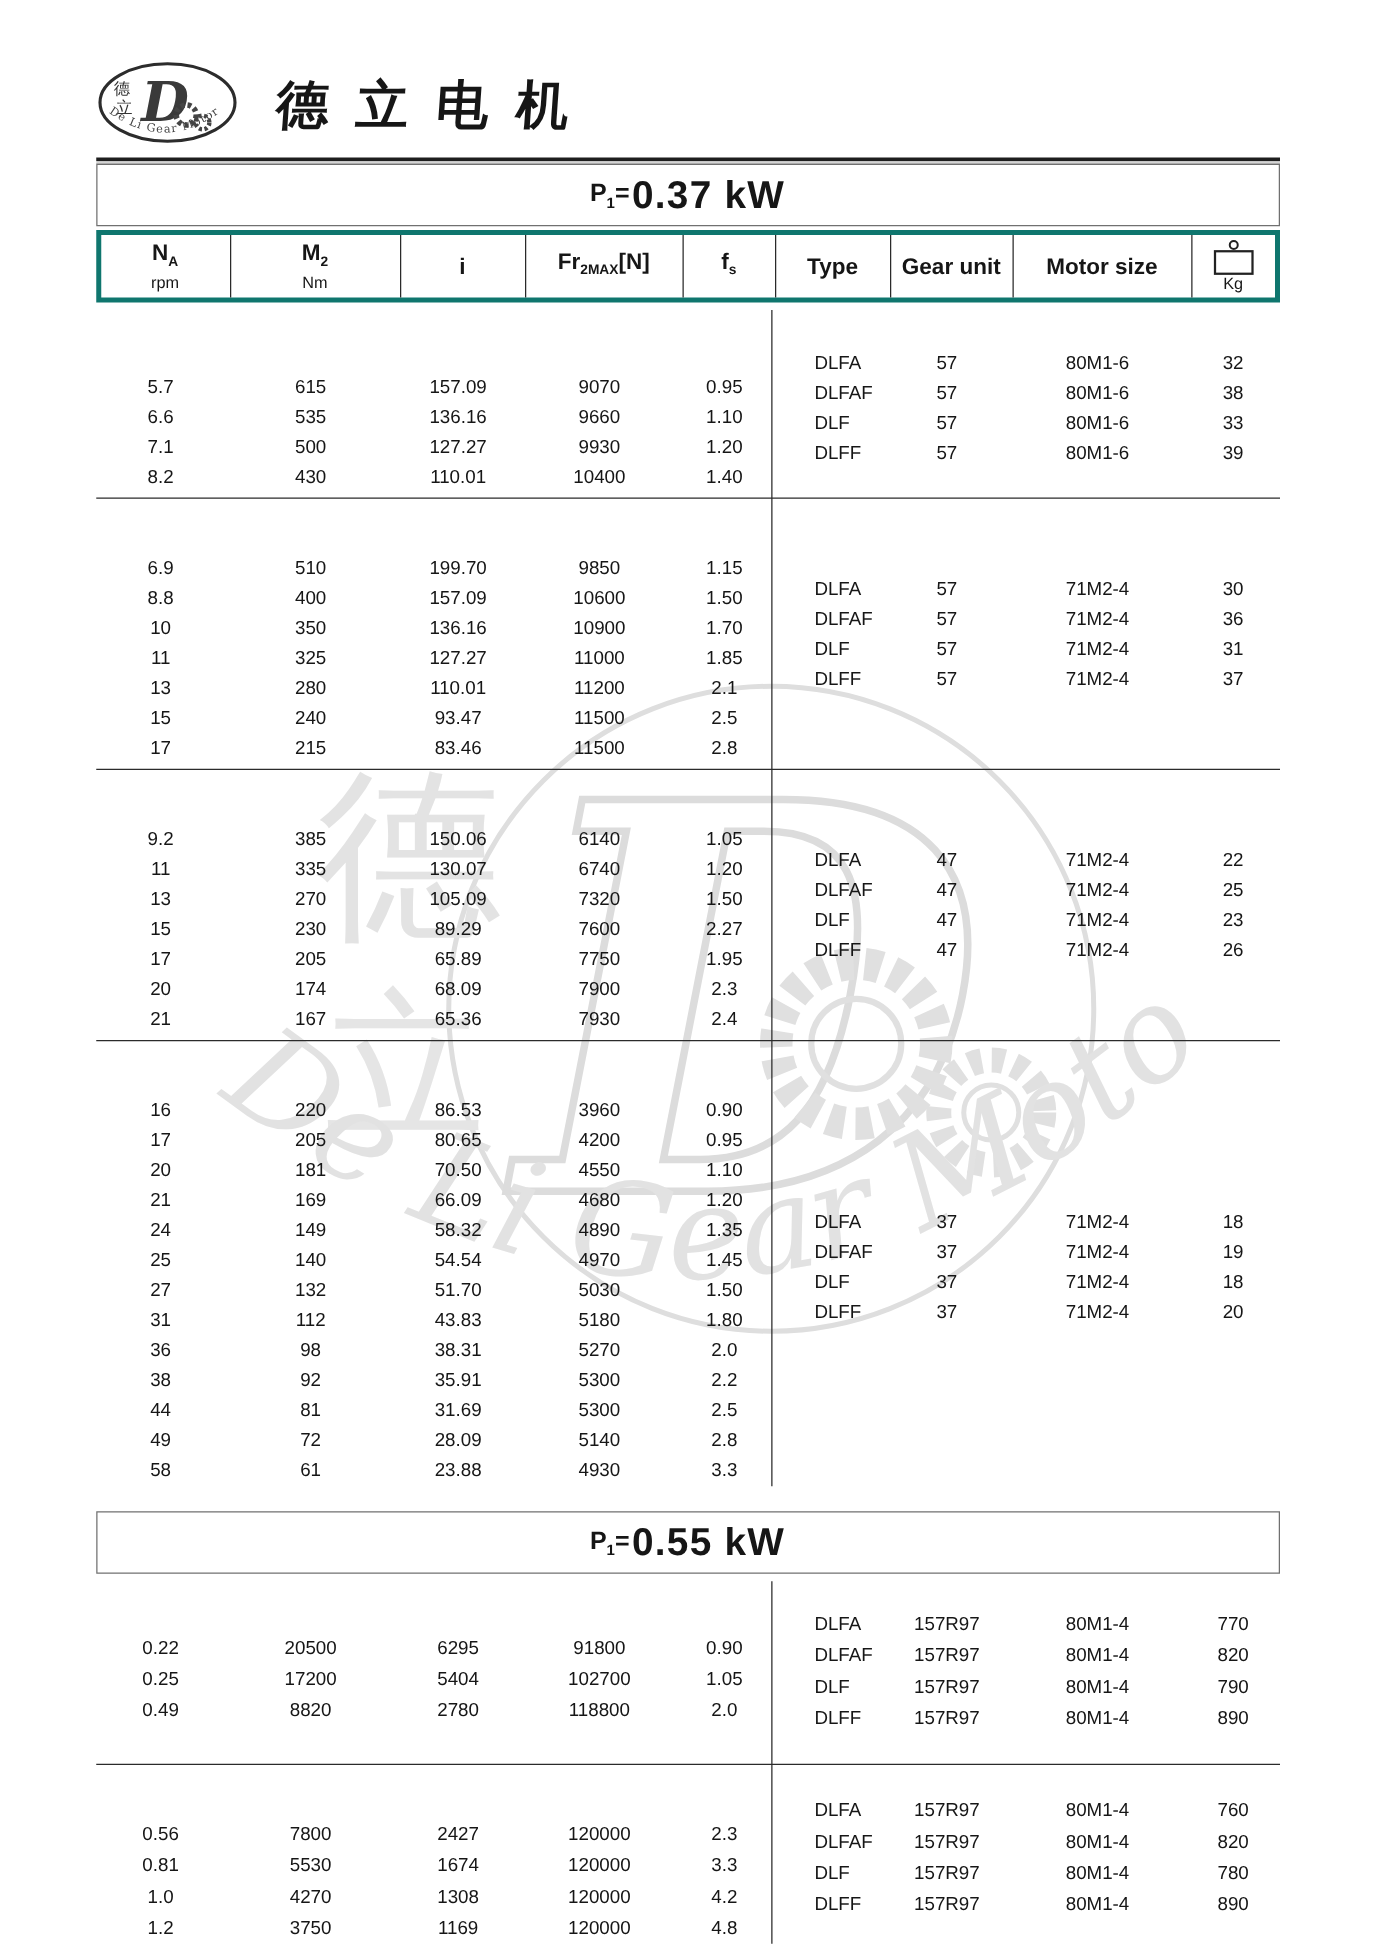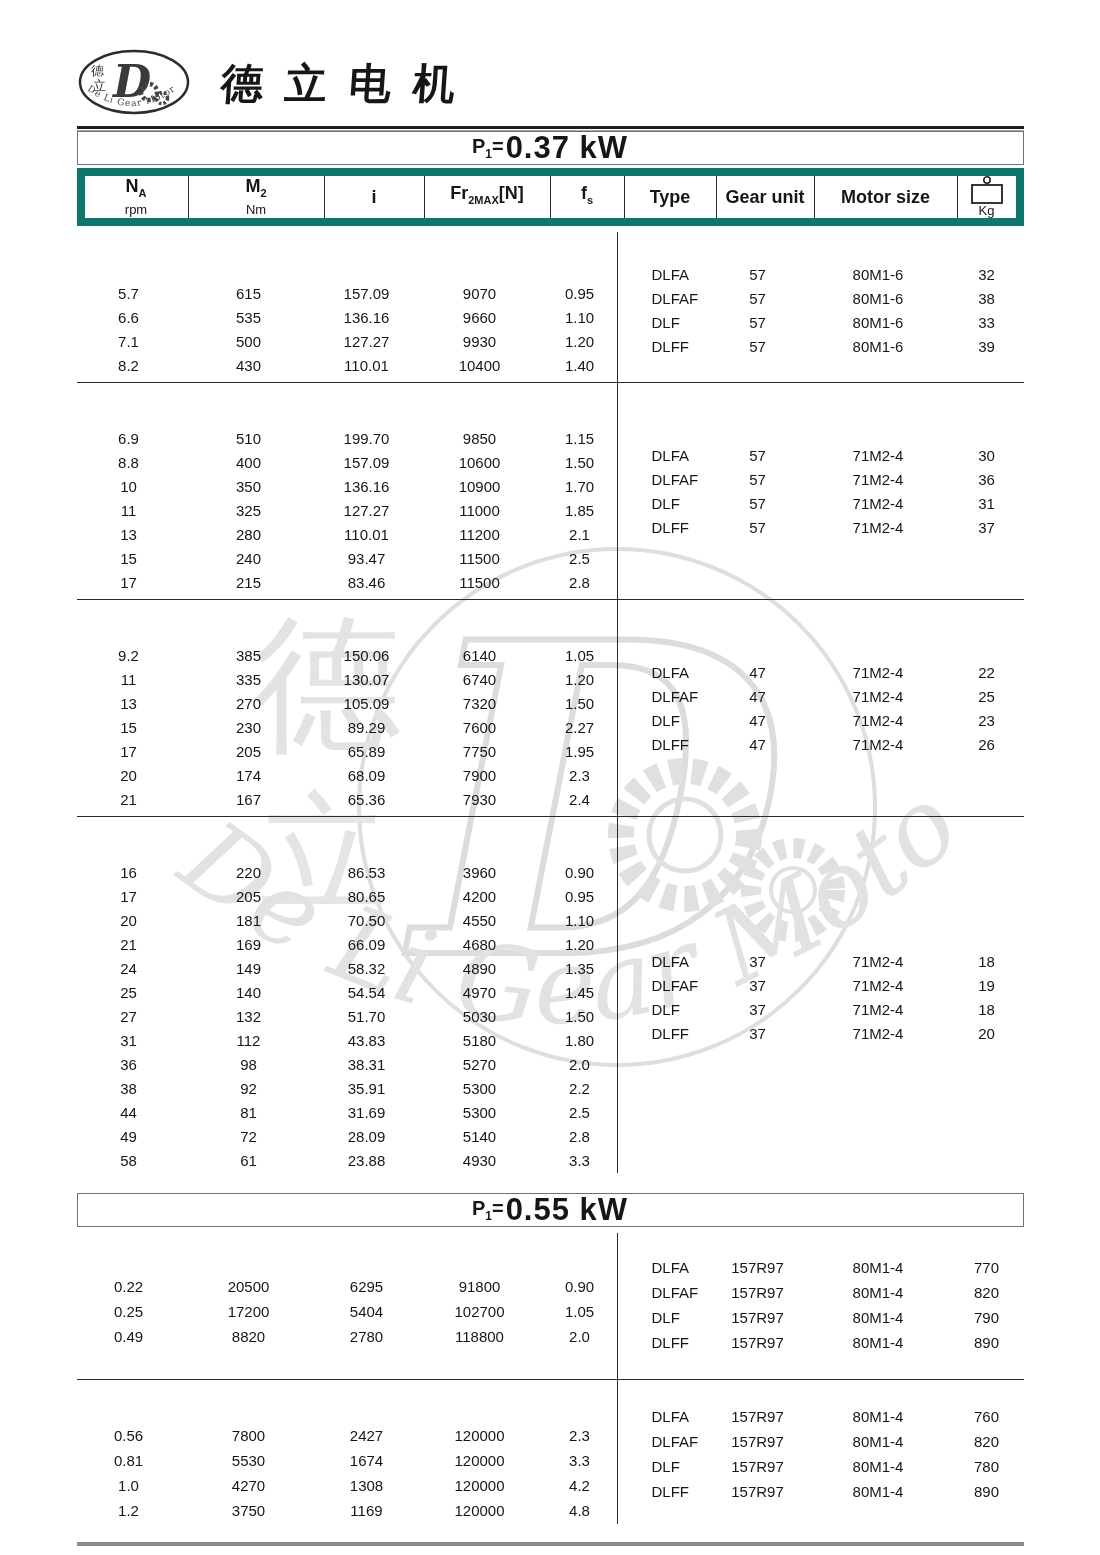--- a/index.html
+++ b/index.html
@@ -15,28 +15,28 @@
   .masthead { display:flex; align-items:center; gap:30px; height:76px; }
   .brand { font-family:"DejaVu Serif","Liberation Serif",serif; font-weight:bold;
            font-size:42px; letter-spacing:22px; transform:skewX(-4deg); white-space:nowrap; }
   .toprule { border-top:3.5px solid #1e1e1e; border-bottom:1px solid #aaa; height:5px; margin-top:4px; }
 
   .sec-titles { position:relative; height:40px; margin-top:2px; }
   .sec-titles .cn { position:absolute; left:0; top:8px; font-size:21px; font-weight:bold; letter-spacing:2px; }
   .sec-titles .en { position:absolute; left:581px; top:8px; transform:translateX(-50%);
                     font-size:21px; font-weight:bold; }
 
-  .pbox { border:1.5px solid #707070; height:34px; display:flex; align-items:center;
+  .pbox { border:1.5px solid #707070; height:50px; display:flex; align-items:center;
           justify-content:center; background:transparent; }
   .pbox .pt { font-weight:bold; font-size:20px; }
   .pbox .pt sub { font-size:12px; }
   .pbox .pv { font-weight:bold; font-size:31px; letter-spacing:1px; margin-left:2px; }
 
   
-  .thead { display:flex; border:8px solid #0f766e; height:58px; margin-top:3px; background:transparent; }
+  .thead { display:flex; border:4px solid #0f766e; height:58px; margin-top:3px; background:transparent; }
   .h-cell { display:flex; flex-direction:column; align-items:center; justify-content:center;
             border-right:1.5px solid #2a2a2a; }
   .h-cell:last-child { border-right:none; }
   .h1 { font-weight:bold; font-size:18px; line-height:19px; }
   .h1 sub { font-size:11px; }
   .h2 { font-size:13px; line-height:14px; }
   .c0{width:104px}.c1{width:136px}.c2{width:100px}.c3{width:126px}.c4{width:74px}
   .c5{width:92px}.c6{width:98px}.c7{width:143px}.c8{flex:1}
 
   

